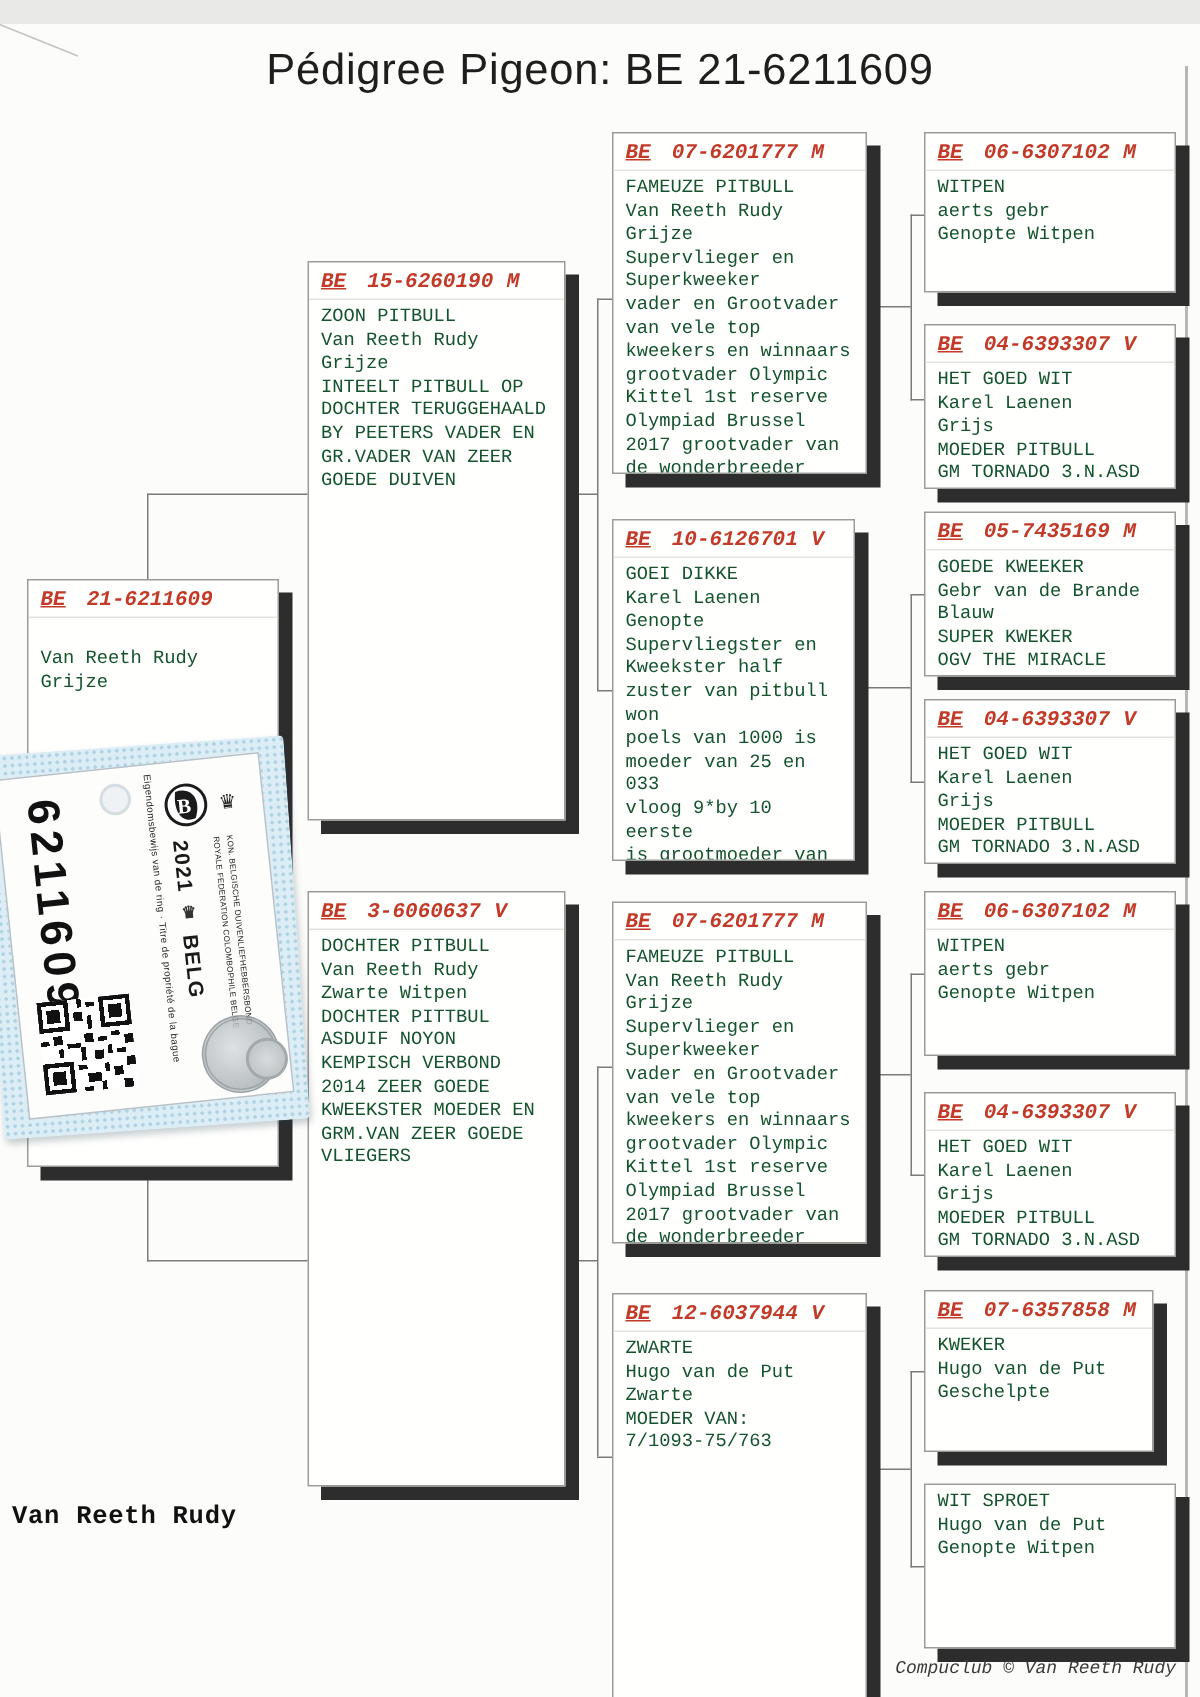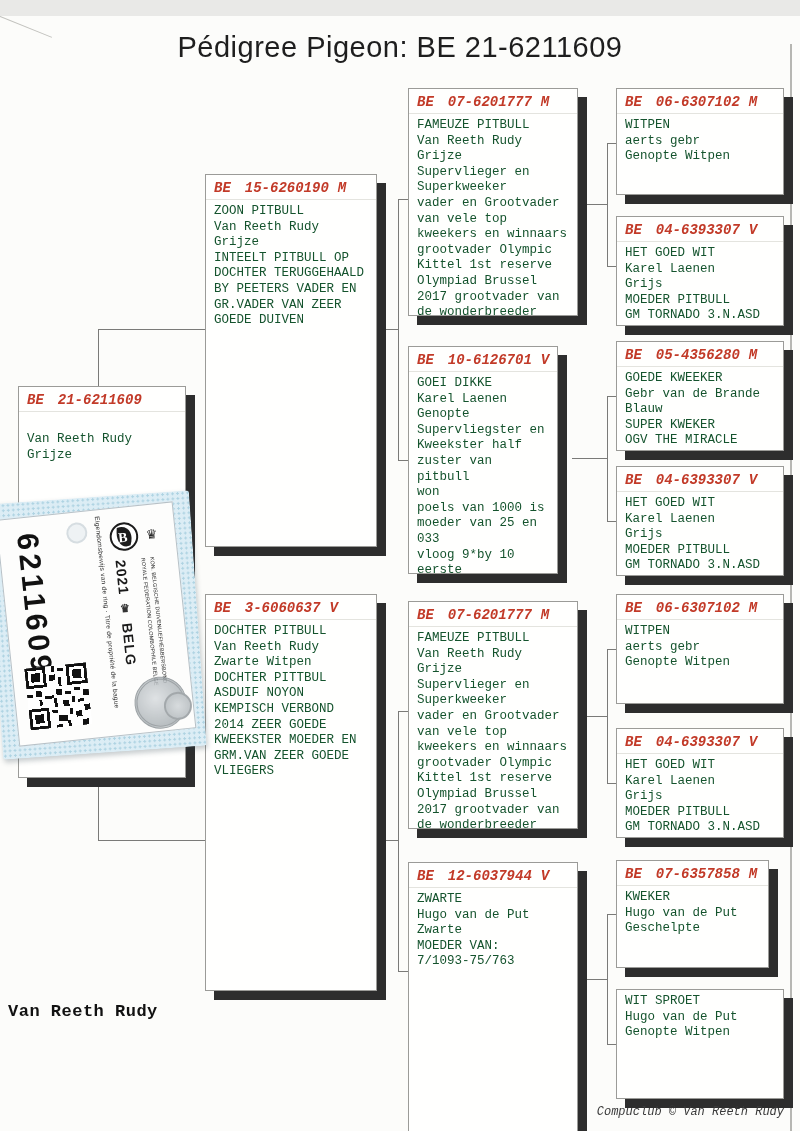--- a/index.html
+++ b/index.html
@@ -26,33 +26,33 @@
     position:absolute;z-index:2;background:#fffffe;
     border:1px solid #9b9b98;
     box-shadow:9px 9px 0 0 var(--shadow);
     box-sizing:border-box;overflow:hidden;
   }
   .pbox-h{
     padding:4px 8px 2px 8px;border-bottom:1px solid #e4e4df;
     font:italic 700 14px/18px "Liberation Mono",monospace;
     color:var(--ring-red);white-space:nowrap;
   }
-  .pbox-h .band{margin-right:14px;}
+  .pbox-h .band{margin-right:14px;text-decoration:underline;}
   .pbox-h .sex{margin-left:9px;}
   .pbox-b{
     padding:4px 8px;white-space:pre-line;
     font:400 12.5px/15.6px "Liberation Mono",monospace;color:#14532d;
   }
   
   #bx-subject{left:18px; top:370px; width:168px; height:392px;}
   #bx-subject .pbox-b{padding-top:20px;}
   #bx-sire   {left:205px;top:158px; width:172px; height:373px;}
   #bx-dam    {left:205px;top:578px; width:172px; height:397px;}
   #bx-g3-0{left:408px;top:72px;  width:170px;height:228px;}
-  #bx-g3-1{left:408px;top:330px; width:150px;height:228px;}
+  #bx-g3-1{left:408px;top:330px; width:162px;height:228px;}
   #bx-g3-2{left:408px;top:585px; width:170px;height:228px;}
   #bx-g3-3{left:408px;top:846px; width:170px;height:288px;}
   #bx-g4-0{left:616px;top:72px;  width:168px;height:107px;}
   #bx-g4-1{left:616px;top:200px; width:168px;height:110px;}
   #bx-g4-2{left:616px;top:325px; width:168px;height:110px;}
   #bx-g4-3{left:616px;top:450px; width:168px;height:110px;}
   #bx-g4-4{left:616px;top:578px; width:168px;height:110px;}
   #bx-g4-5{left:616px;top:712px; width:168px;height:110px;}
   #bx-g4-6{left:616px;top:844px; width:153px;height:108px;}
   #bx-g4-7{left:616px;top:973px; width:168px;height:110px;}
@@ -264,21 +264,21 @@
     </header>
     <div class="pbox-b">HET GOED WIT
 Karel Laenen
 Grijs
 MOEDER PITBULL
 GM TORNADO 3.N.ASD</div>
   </article>
 
   <article class="pbox" id="bx-g4-2">
     <header class="pbox-h">
-      <span class="band">BE</span><span class="ringno">05-4356280</span><span class="sex">M</span>
+      <span class="band">BE</span><span class="ringno">05-7435169</span><span class="sex">M</span>
     </header>
     <div class="pbox-b">GOEDE KWEEKER
 Gebr van de Brande
 Blauw
 SUPER KWEKER
 OGV THE MIRACLE</div>
   </article>
 
   <article class="pbox" id="bx-g4-3">
     <header class="pbox-h">

